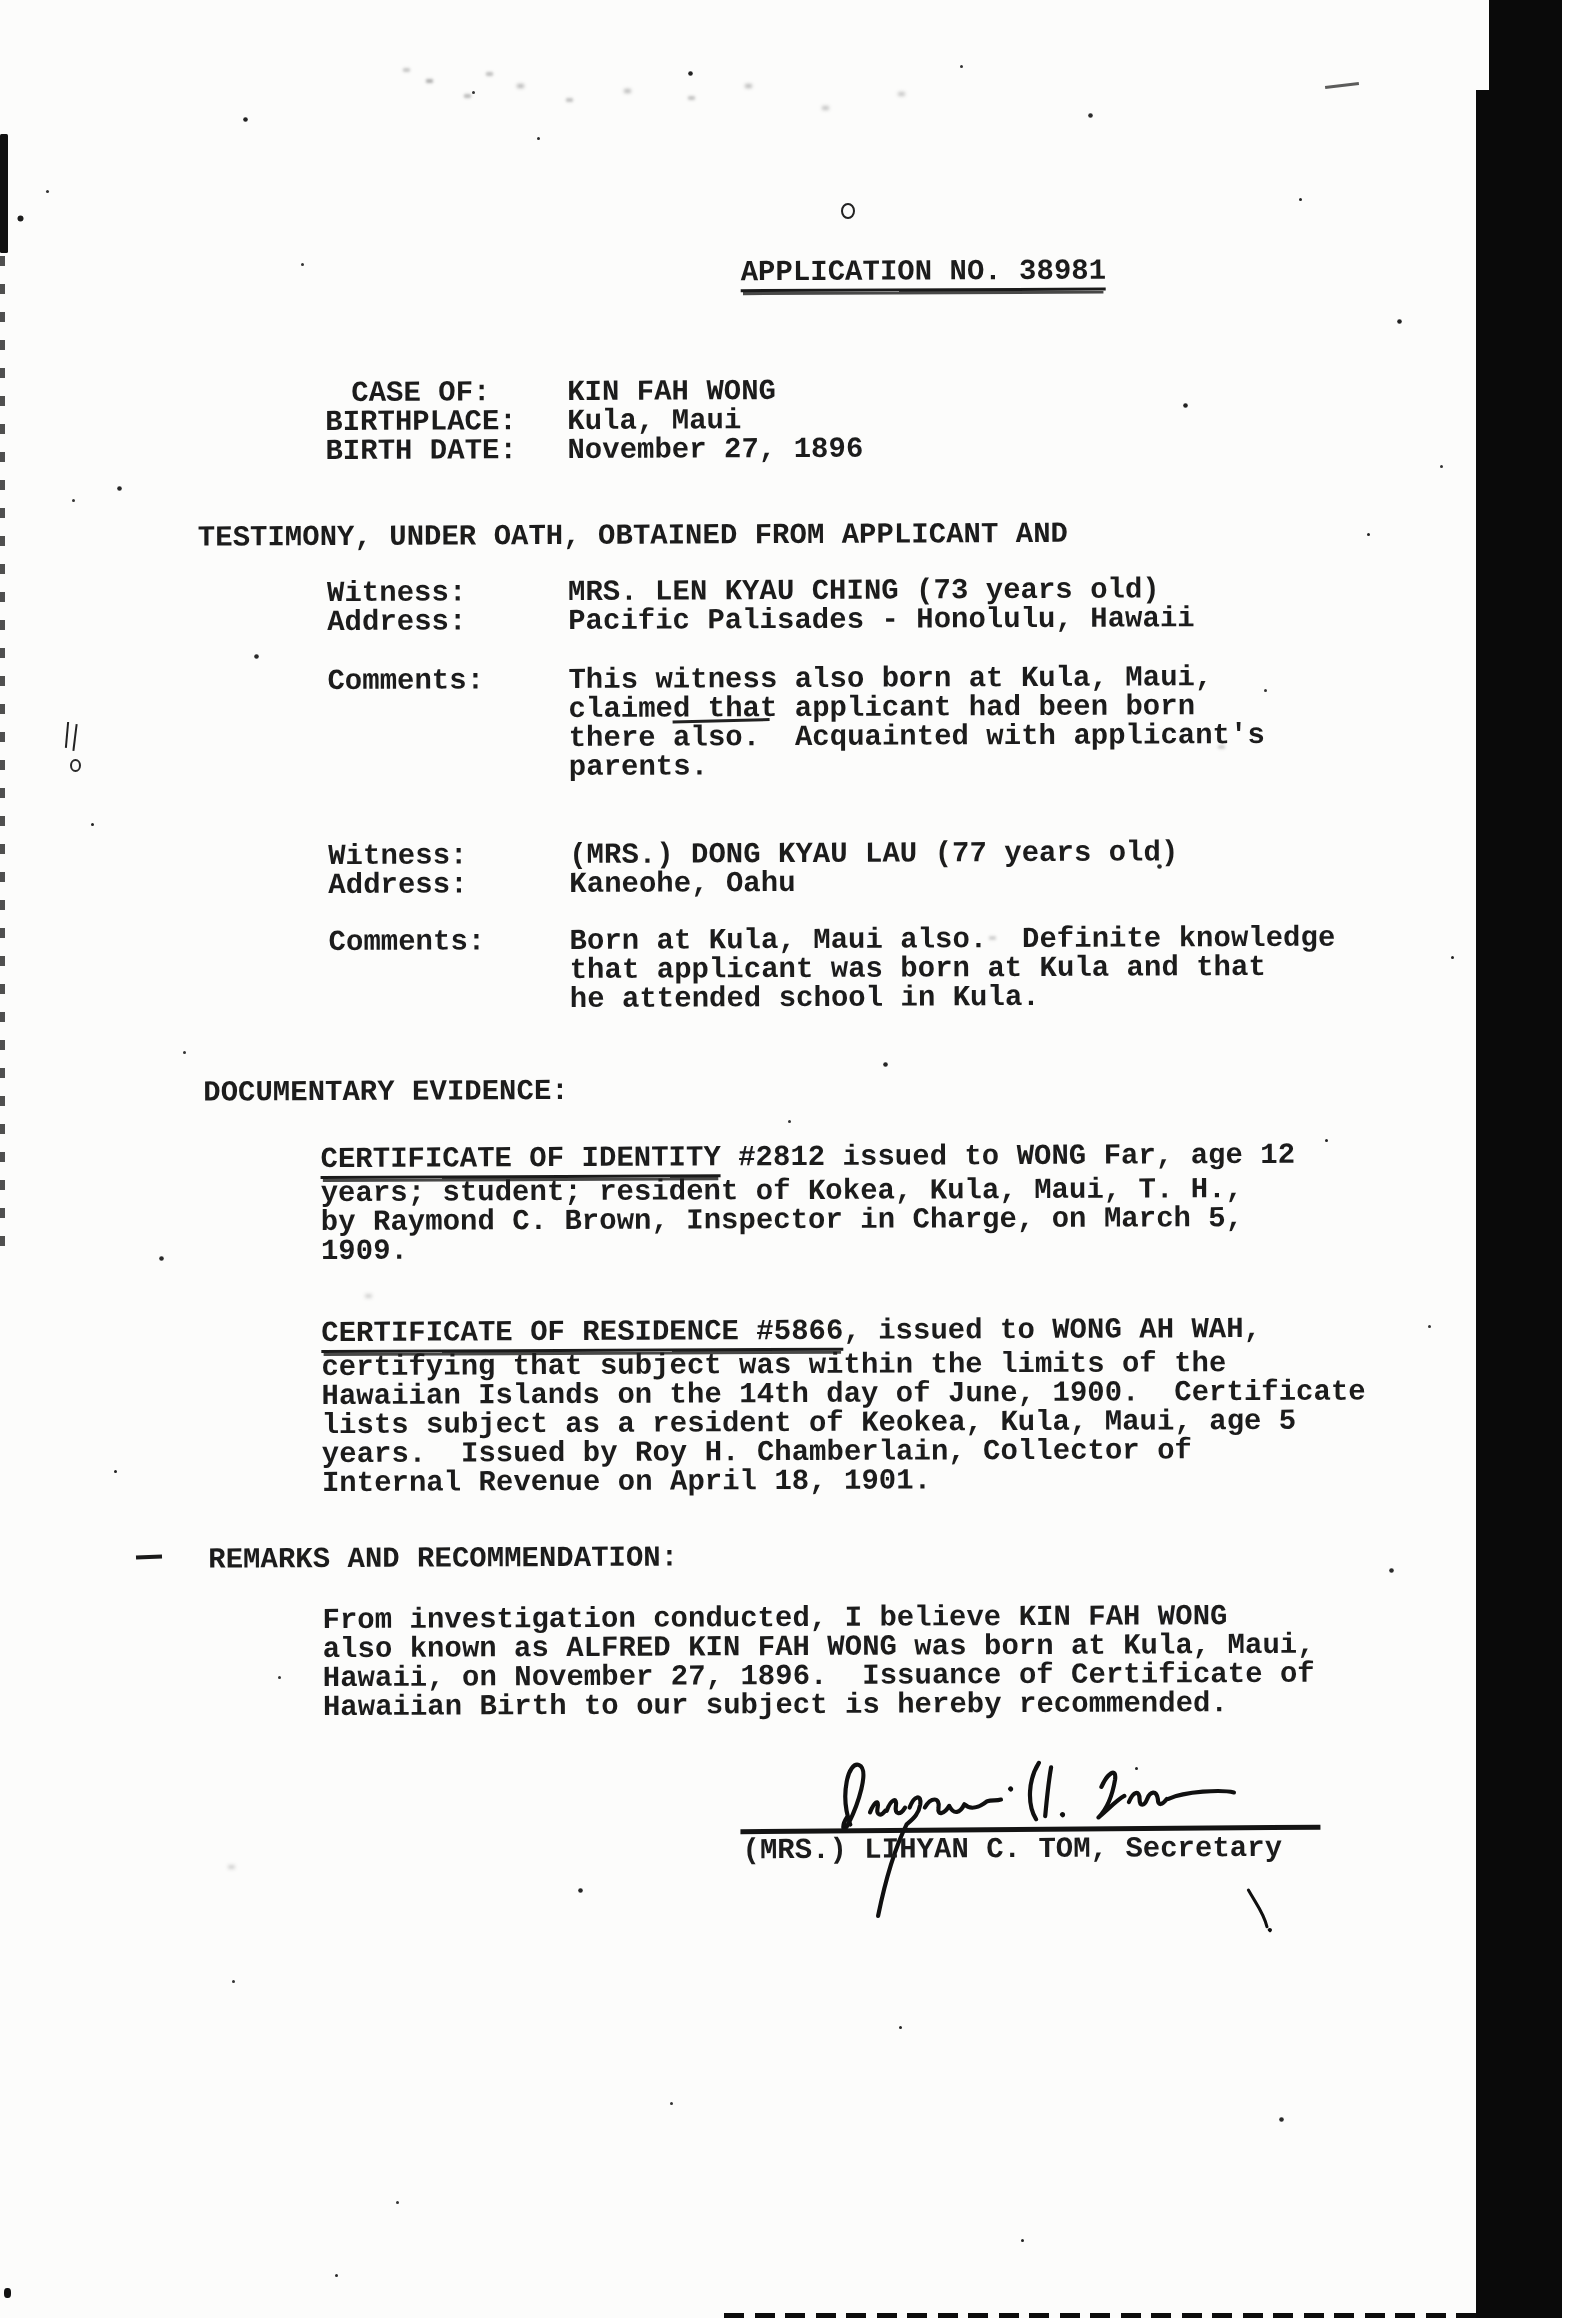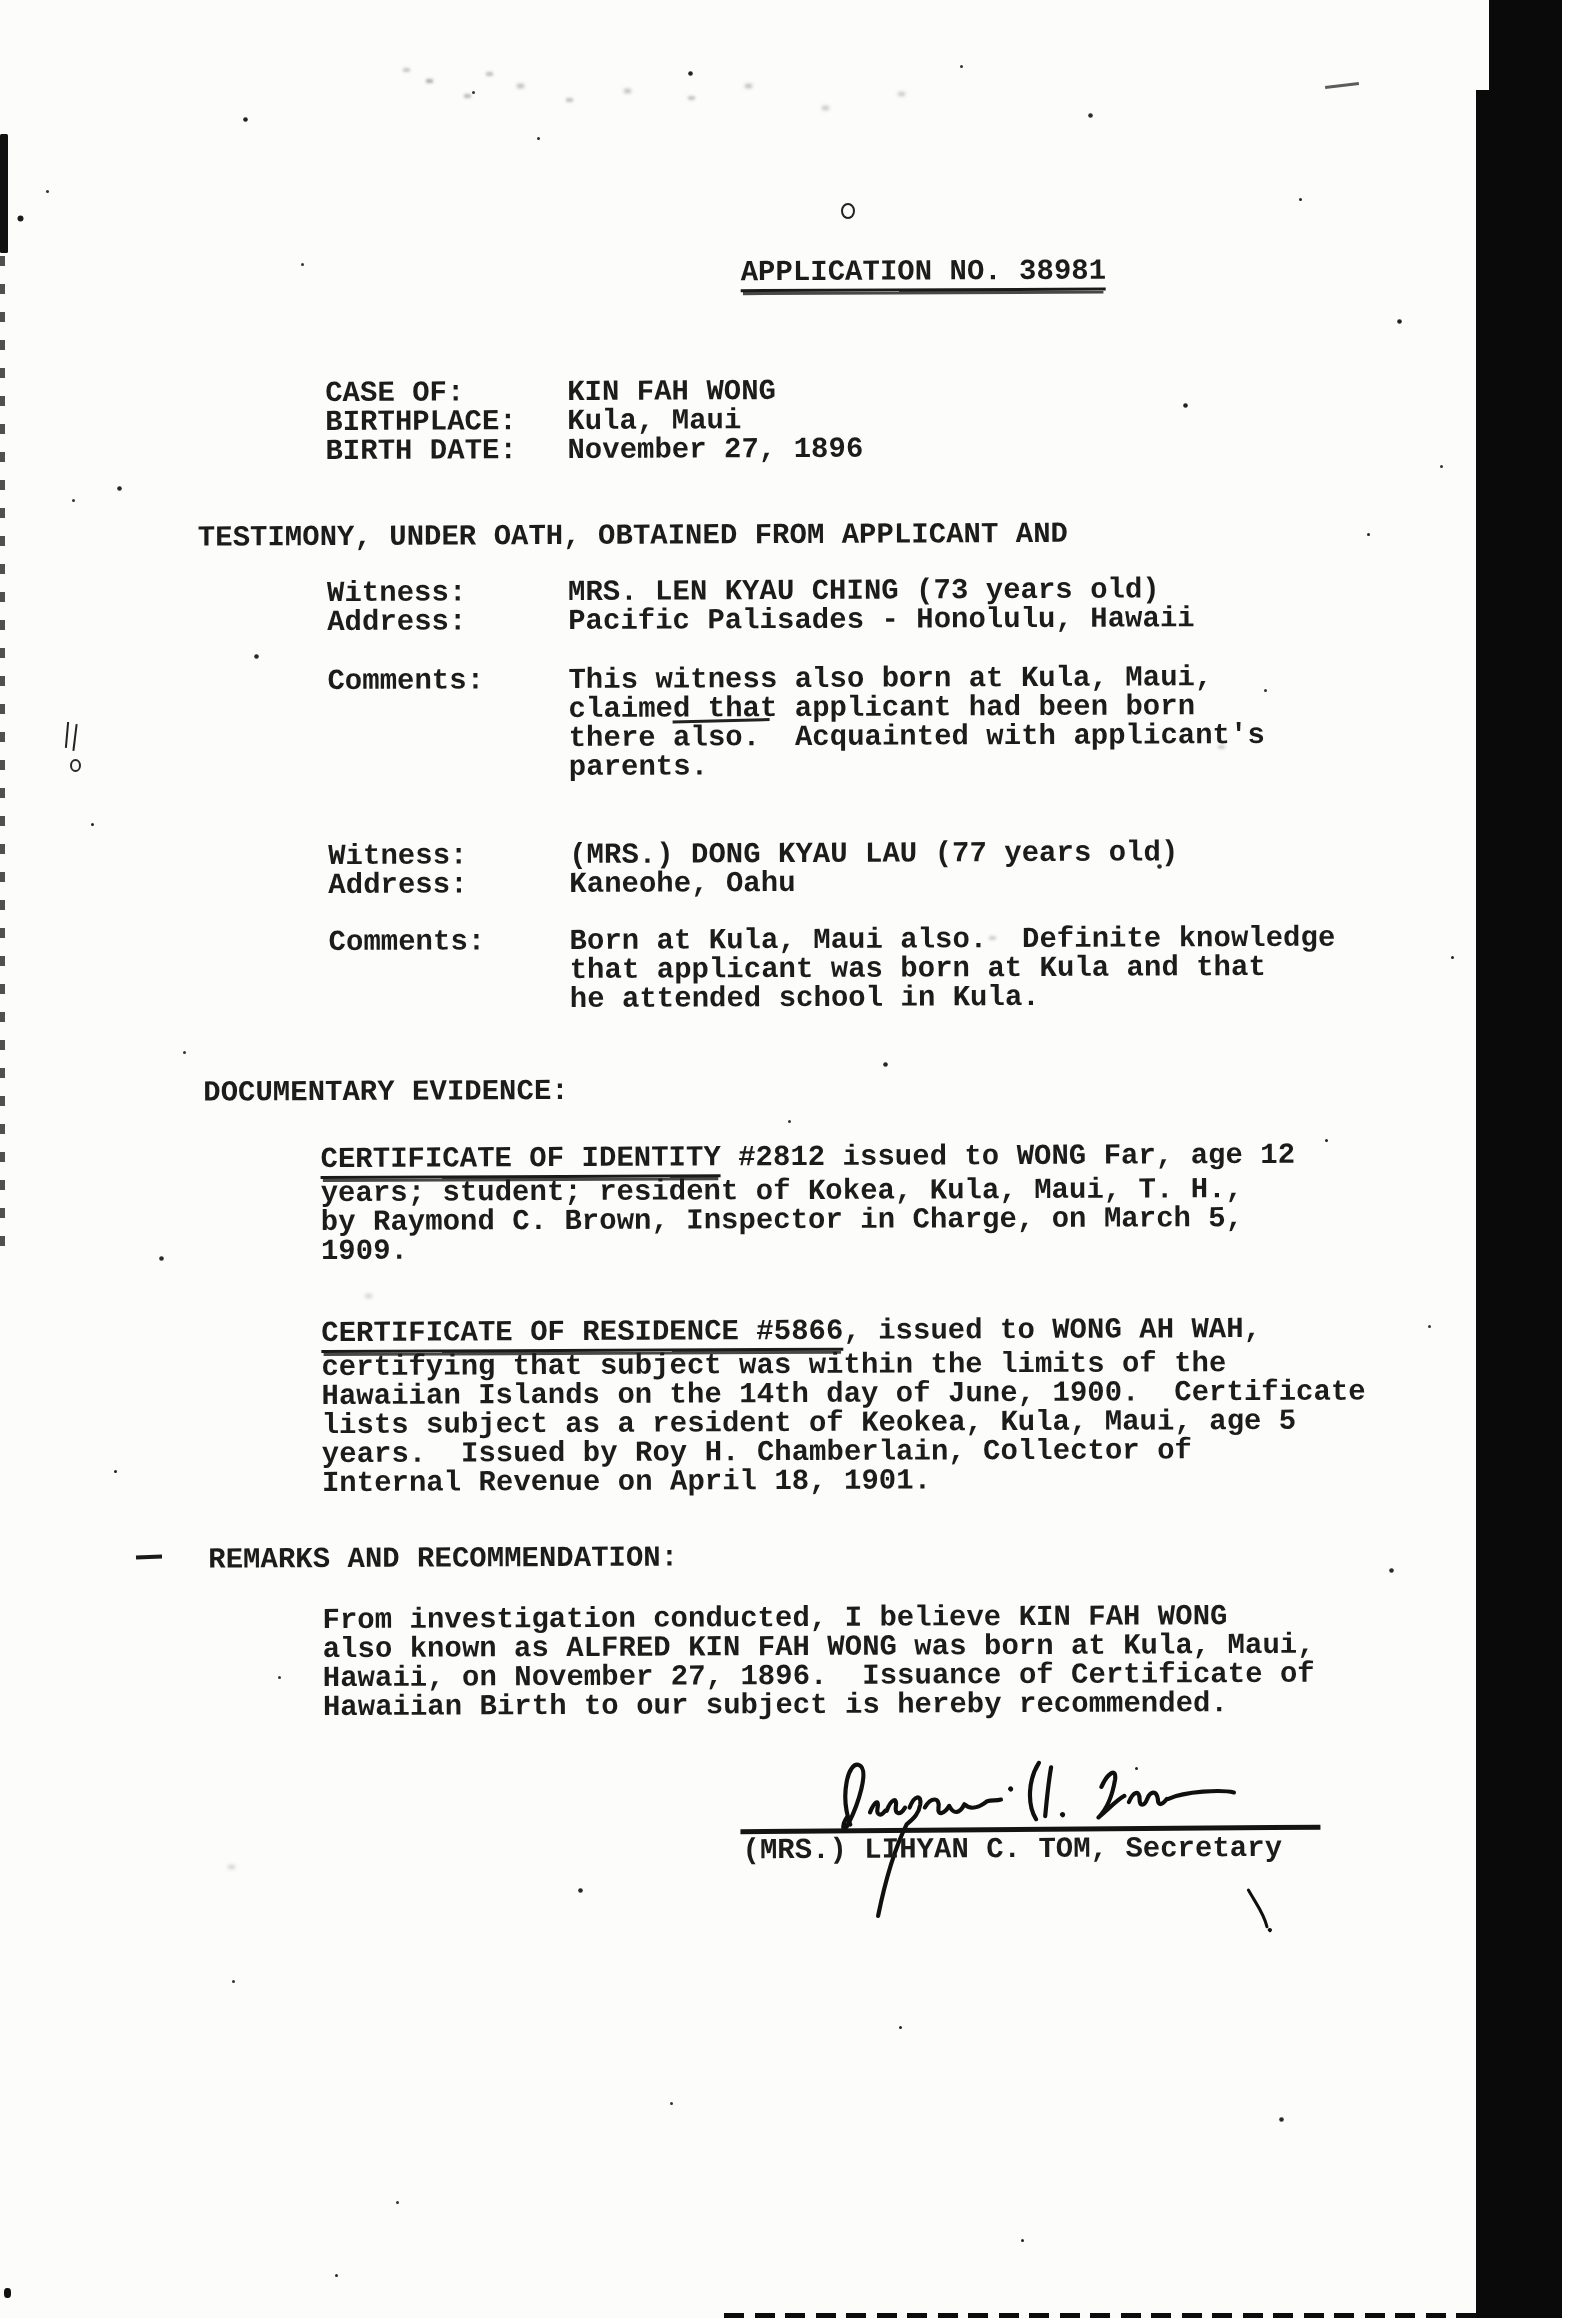--- a/index.html
+++ b/index.html
@@ -73,21 +73,21 @@
   <div class="oh-mark"></div>
   <div class="tick1"></div>
   <div class="tick2"></div>
   <div class="tick3"></div>
   <div class="remarks-dash"></div>
 
   <div class="content">
 
     <div class="t titleline" style="left:744px;top:258px;"><span class="u2">APPLICATION NO. 38981</span></div>
 
-    <div class="t" style="left:328px;top:377px;">CASE OF:
+    <div class="t" style="left:328px;top:377px;text-align:center;">CASE OF:
 BIRTHPLACE:
 BIRTH DATE:</div>
     <div class="t" style="left:570px;top:377px;">KIN FAH WONG
 Kula, Maui
 November 27, 1896</div>
 
     <div class="t" style="left:200px;top:521px;">TESTIMONY, UNDER OATH, OBTAINED FROM APPLICANT AND</div>
 
     <div class="t" style="left:329px;top:577px;">Witness:
 Address:</div>

